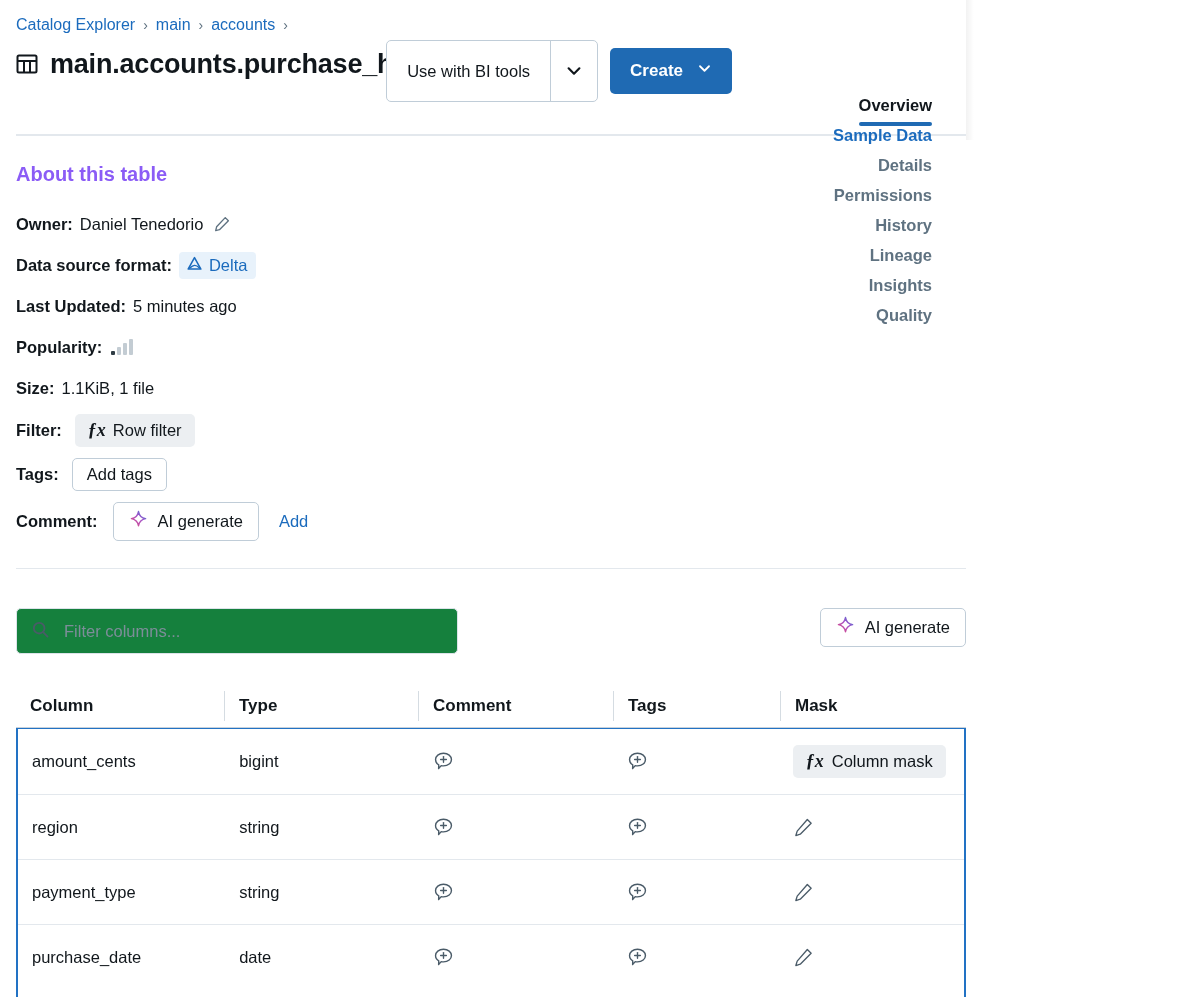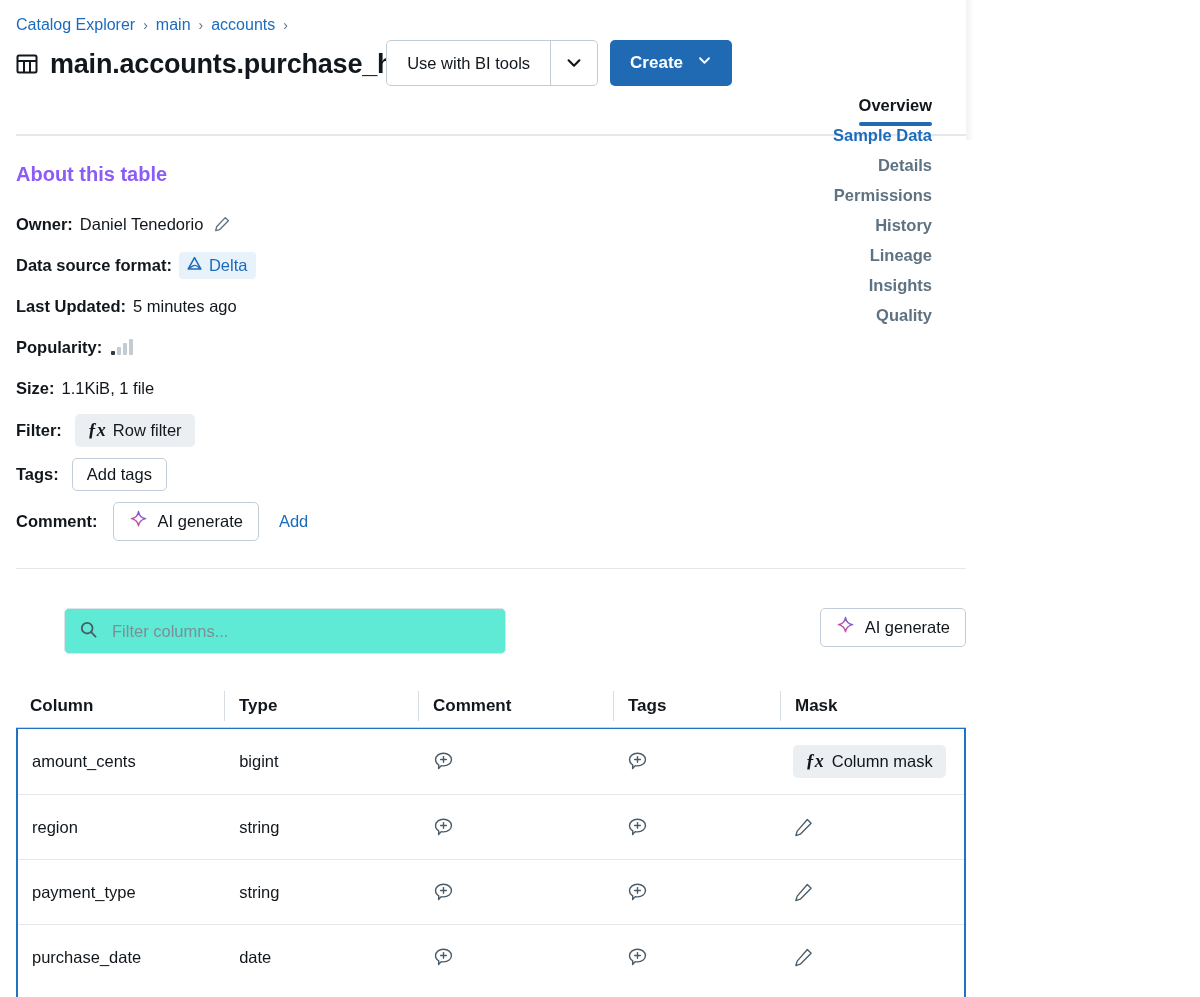--- a/index.html
+++ b/index.html
@@ -39,21 +39,21 @@
     display:flex; flex-direction:column; align-items:center; justify-content:center; gap:3px;
     cursor:pointer;
   }
   .kebab-btn i { width: 4px; height: 4px; border-radius:50%; background:#5f7281; display:block; }
 
   .header-actions {
     position: absolute; right: 234px; top: 40px;
     display: flex; align-items: center; gap: 12px;
   }
   .split-btn {
-    display:flex; align-items:stretch; height: 46px;
+    display:flex; align-items:stretch; height: 62px;
     border: 1px solid #c0cdd8; border-radius: 5px; background:#fff; overflow:hidden;
     cursor: pointer;
   }
   .split-main {
     display:flex; align-items:center; padding: 0 20px;
     font-size: 16.5px; color:#11171c; white-space:nowrap;
   }
   .split-div { width: 1px; background:#c0cdd8; }
   .split-caret { display:flex; align-items:center; justify-content:center; width: 46px; }
   .create-btn {
@@ -124,22 +124,22 @@
     padding: 7px 15px; font-size:16.5px; color:#11171c; cursor:pointer; margin-left:8px;justify-content:space-between;
   }
   .add-link { color:#1b6bbd; font-size:16.5px; margin-left:20px; cursor:pointer; }
 
   .divider { position:absolute; left:16px; top:568px; width:950px; height:1px; background:#e3e8ed; }
 
   
   .filter-row { position:absolute; left:16px; top:608px; width:950px; height:46px; }
   .search-box {
     position:absolute; left:0; top:0; width:442px; height:46px;
-    border:1px solid #dce3e9; border-radius:5px; background:#5eead4;
-    display:flex; align-items:center; padding: 0 14px; gap: 12px; cursor:text;margin-left:48px;
+    border:1px solid #dce3e9; border-radius:5px; background:#15803d;
+    display:flex; align-items:center; padding: 0 14px; gap: 12px; cursor:text;
   }
   .search-box input {
     border:none; outline:none; background:transparent; font-size:16.5px;
     color:#11171c; width: 100%; font-family:"Liberation Sans", sans-serif;
   }
   .search-box input::placeholder { color:#7d8d99; }
   .ai-btn-right { position:absolute; right:0; top:0; }
 
   
   .col-table { position:absolute; left:16px; top:685px; width:950px; }

